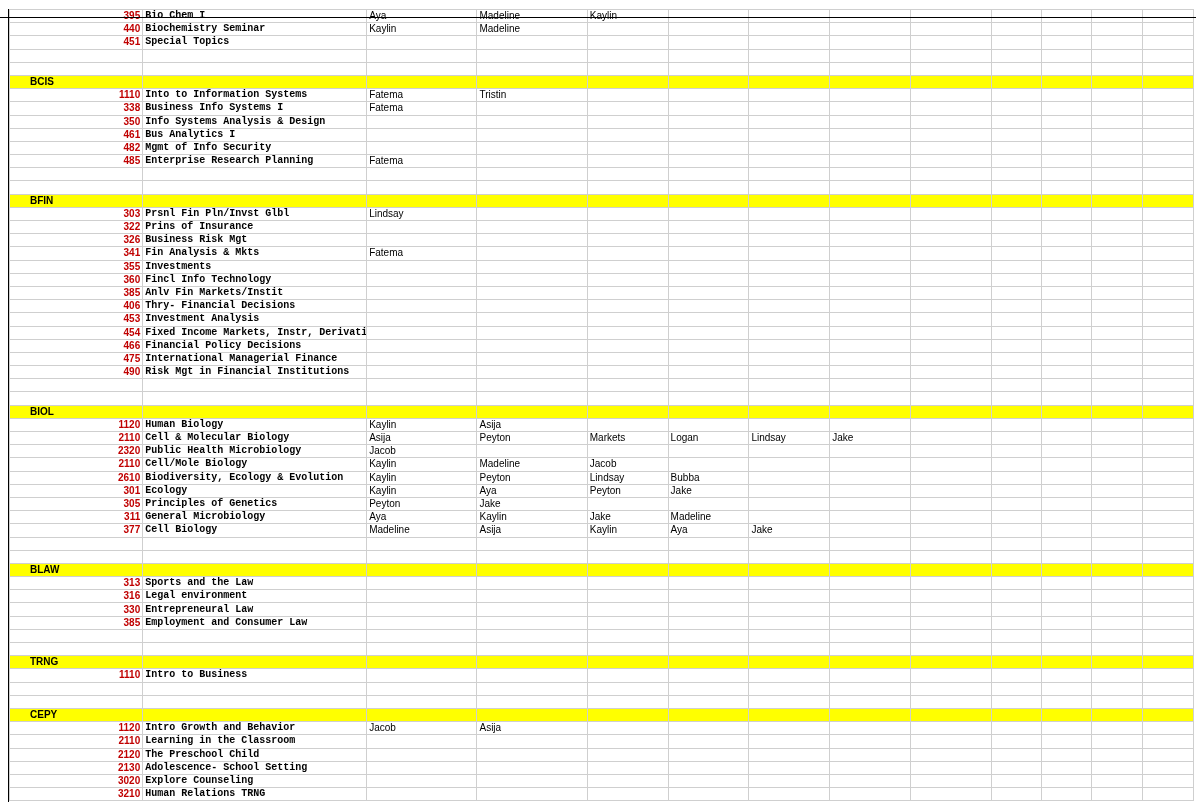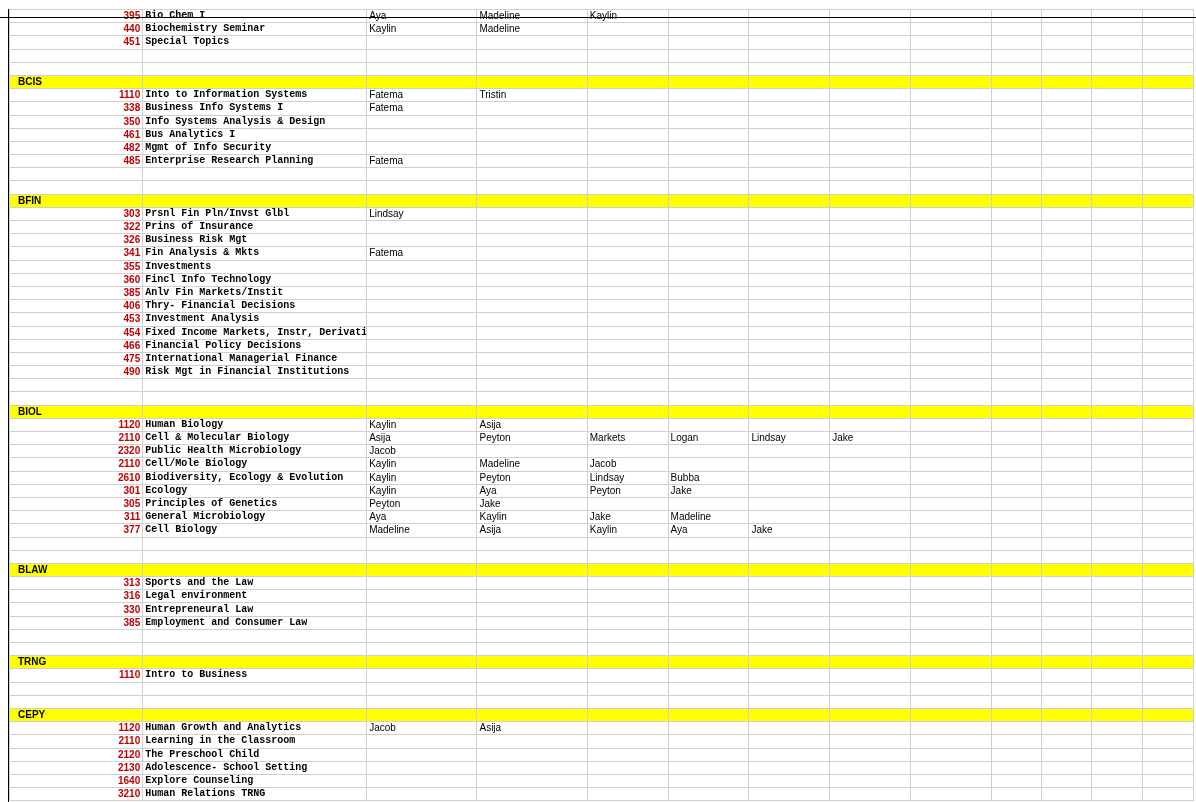--- a/index.html
+++ b/index.html
@@ -60,21 +60,21 @@
     color: #000000;
     padding-left: 4px;
     font-weight: normal;
   }
   tr.header-row td {
     background: #ffff00;
   }
   tr.header-row td.dept {
     font-weight: bold;
     color: #000000;
-    padding-left: 8px;
+    padding-left: 20px;
     text-align: left;
   }
   tr.blank td {
     background: #ffffff;
   }
   
   #sheet::before {
     content: "";
     position: absolute;
     left: 8px;
@@ -919,21 +919,21 @@
           <td></td>
           <td></td>
           <td></td>
           <td></td>
           <td></td>
           <td></td>
           <td></td>
         </tr>
         <tr>
           <td class="num">1120</td>
-          <td class="title">Human Growth and Analytics</td>
+          <td class="title">Intro Growth and Behavior</td>
           <td class="person">Jacob</td>
           <td class="person">Asija</td>
           <td class="person"></td>
           <td class="person"></td>
           <td class="person"></td>
           <td class="person"></td>
           <td class="person"></td>
           <td class="person"></td>
           <td class="person"></td>
           <td class="person"></td>
@@ -978,21 +978,21 @@
           <td class="person"></td>
           <td class="person"></td>
           <td class="person"></td>
           <td class="person"></td>
           <td class="person"></td>
           <td class="person"></td>
           <td class="person"></td>
           <td class="person"></td>
         </tr>
         <tr>
-          <td class="num">1640</td>
+          <td class="num">3020</td>
           <td class="title">Explore Counseling</td>
           <td class="person"></td>
           <td class="person"></td>
           <td class="person"></td>
           <td class="person"></td>
           <td class="person"></td>
           <td class="person"></td>
           <td class="person"></td>
           <td class="person"></td>
           <td class="person"></td>

